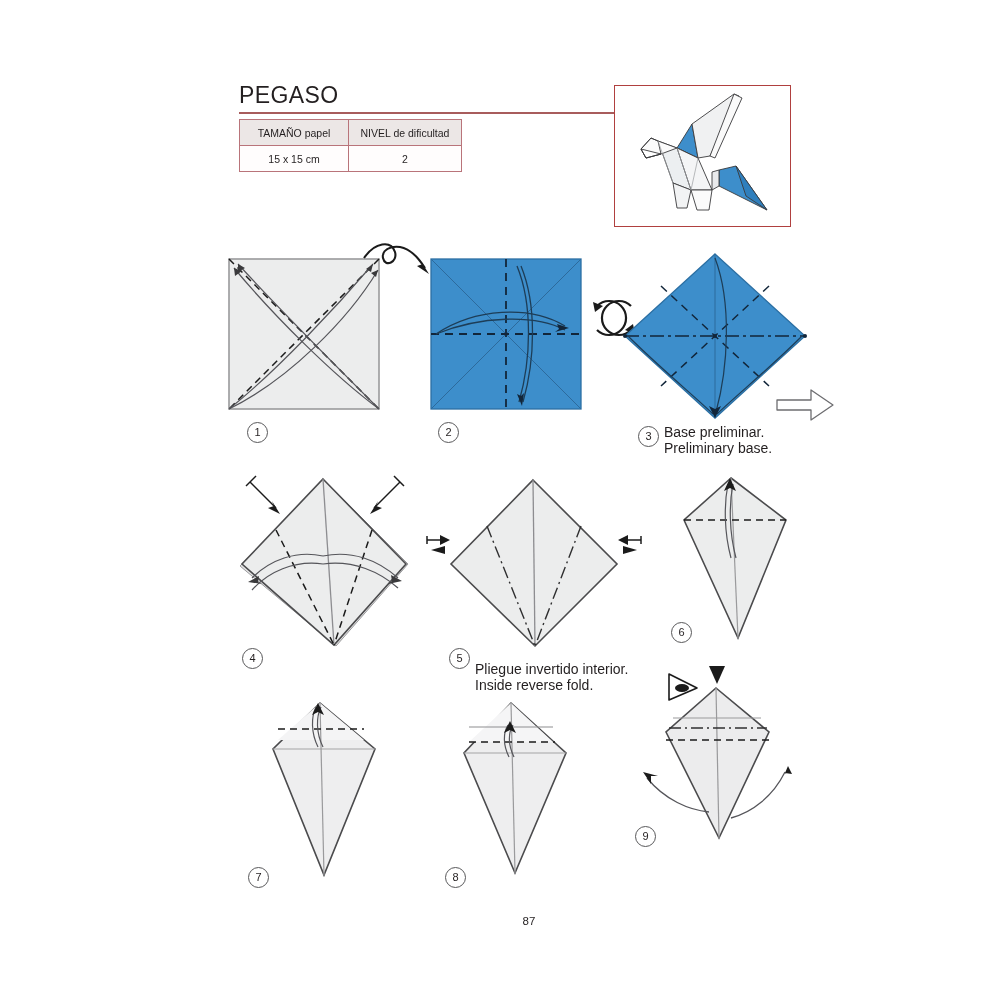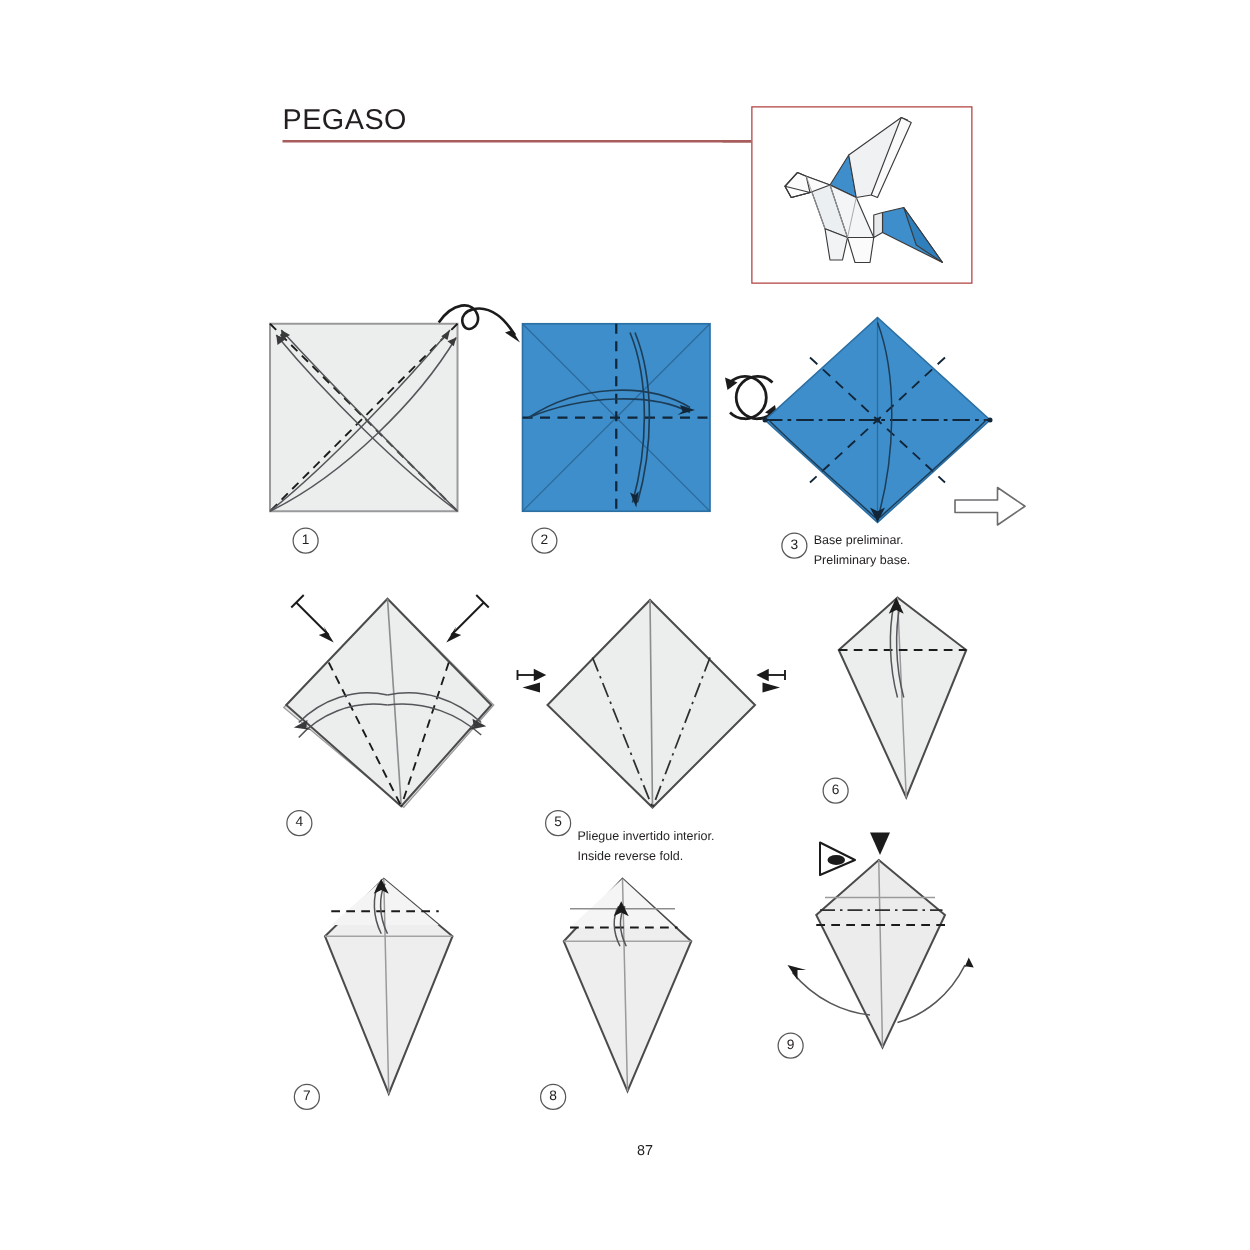--- a/index.html
+++ b/index.html
@@ -4,21 +4,21 @@
 <style>
   html,body{margin:0;padding:0;}
   body{
     width:1000px;height:1000px;
     background:#ffffff;
     font-family:"Liberation Sans", sans-serif;
     color:#1b1b1b;
     position:relative;
     overflow:hidden;
   }
-  .page{position:absolute;inset:0;}
+  .page{position:absolute;inset:0;margin-left:13px;}
 
   
   .title{
     position:absolute;left:226px;top:82px;
     font-size:23px;letter-spacing:.4px;color:#231f20;
     font-weight:400;
   }
   .title-rule{
     position:absolute;left:226px;top:112px;width:376px;height:2px;
     background:#a85c5c;
@@ -58,38 +58,52 @@
     position:absolute;
     width:19px;height:19px;border-radius:50%;
     border:1px solid #58585a;
     color:#231f20;font-size:11px;
     display:flex;align-items:center;justify-content:center;
     background:#fff;
     line-height:1;
   }
   .caption{
     position:absolute;
-    font-size:10px;line-height:15.5px;color:#231f20;
+    font-size:14px;line-height:15.5px;color:#231f20;
     white-space:pre;
   }
   .pagenum{
     position:absolute;left:0;top:915px;width:996px;text-align:center;
     font-size:11.5px;color:#231f20;padding-left:18px;
   }
   svg{display:block;overflow:visible;}
 </style>
 </head>
 <body>
 
 <div class="page">
 
   <div class="title">PEGASO</div>
   <div class="title-rule"></div>
   <div class="rule-stub"></div>
 
+  <table class="info-table">
+    <thead>
+      <tr>
+        <th class="c0">TAMAÑO papel</th>
+        <th class="c1">NIVEL de dificultad</th>
+      </tr>
+    </thead>
+    <tbody>
+      <tr>
+        <td>15 x 15 cm</td>
+        <td>2</td>
+      </tr>
+    </tbody>
+  </table>
 
   <div class="photo-box">
     <svg width="172" height="137" viewBox="0 0 172 137">
       <g stroke="#3a3a3c" stroke-width="0.9" stroke-linejoin="round">
 
         <polygon points="62,62 77,38 83,72" fill="#3d8ecb"></polygon>
 
         <polygon points="43,55 62,62 83,72 76,104 58,97" fill="#eceff1"></polygon>
         <polygon points="62,62 83,72 97,104 76,104" fill="#f4f5f6"></polygon>
 

